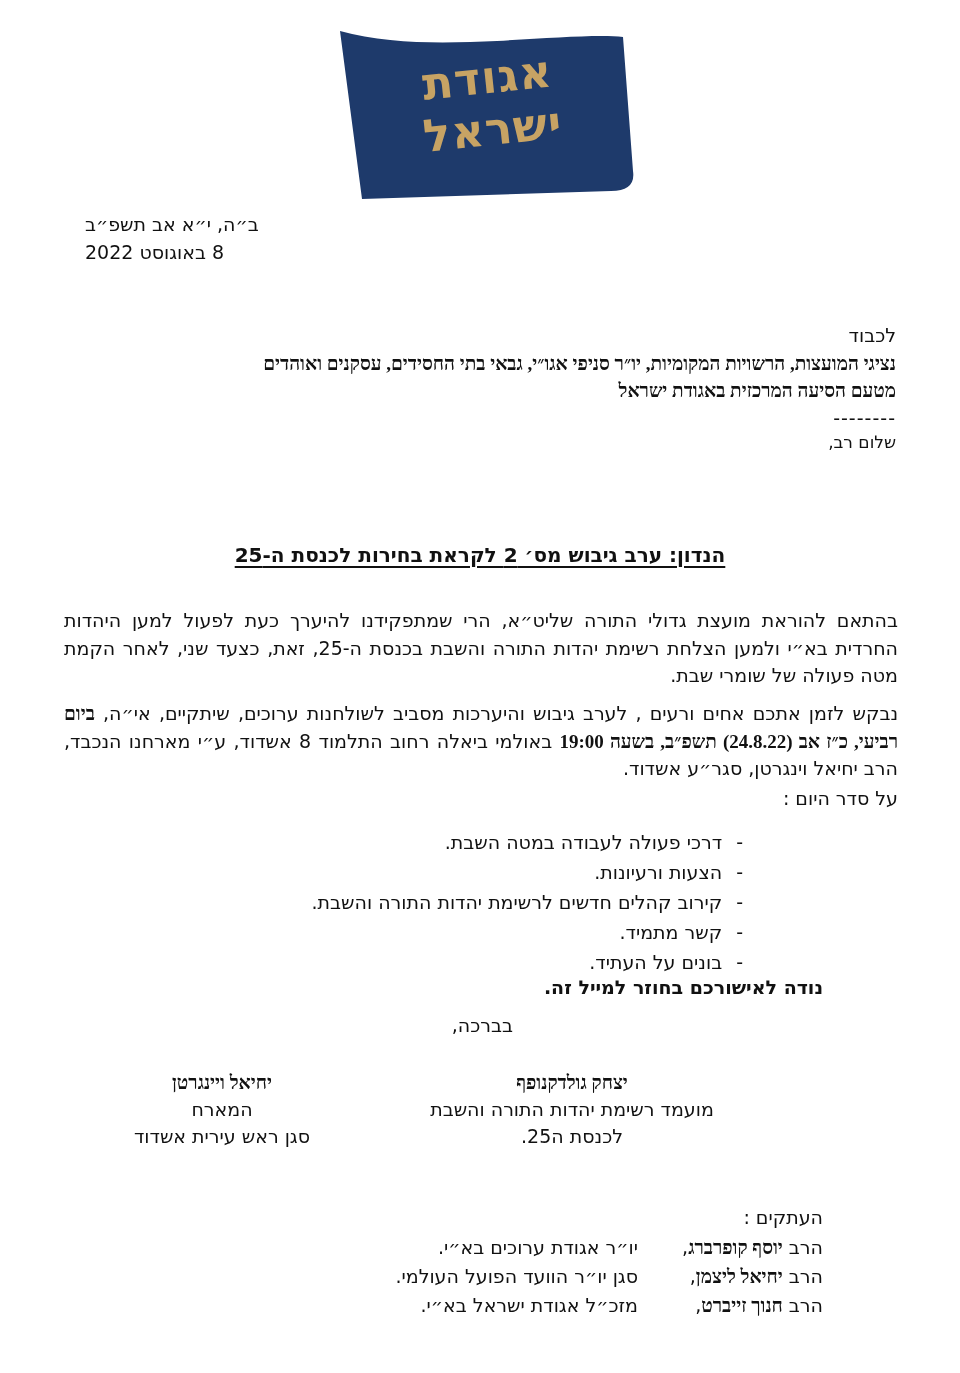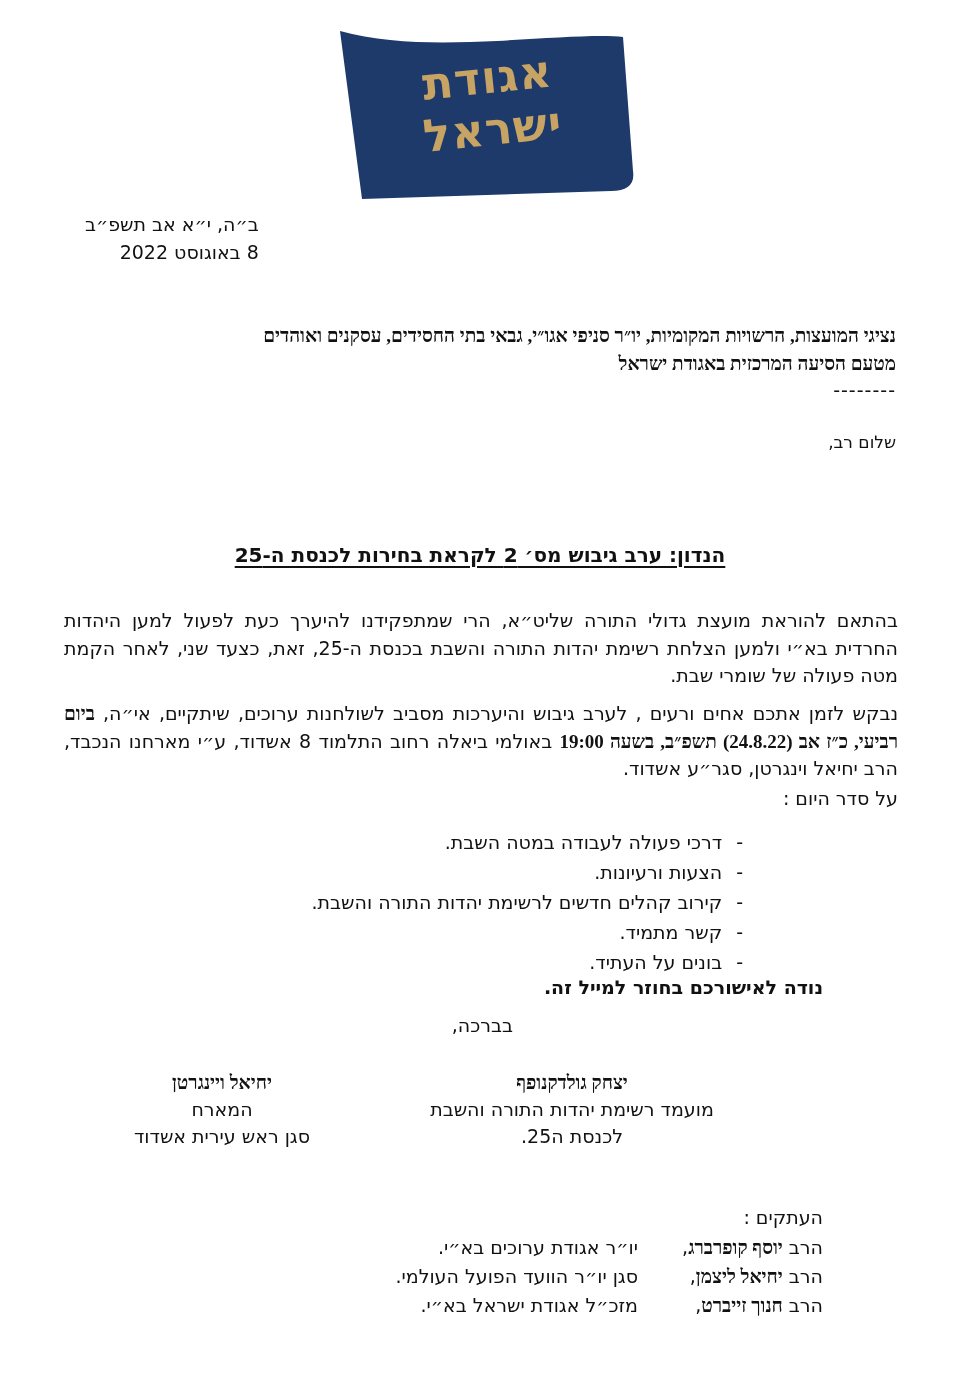--- a/index.html
+++ b/index.html
@@ -16,21 +16,21 @@
   .logo-text {
     position:absolute; left:0; top:28px; width:100%;
     text-align:center; transform:rotate(-6deg);
     color:#c7a364; font-weight:bold; font-size:45px; line-height:52px;
     letter-spacing:1px; font-family:"DejaVu Sans", sans-serif;
   }
   .bold { font-weight:bold;font-family:Liberation Serif, serif; }
 
   .date-block {
     position:absolute; left:85px; top:210px;
-    direction:rtl; text-align:right; font-size:19px; line-height:28px;
+    direction:rtl; text-align:left; font-size:19px; line-height:28px;
   }
 
   .addressee {
     position:absolute; right:64px; left:64px; top:322px;
     text-align:right; font-size:19px; line-height:27.5px;
   }
   .addressee .dashes { letter-spacing:1px; }
 
   .greeting { position:absolute; right:64px; top:432px; font-size:17px; }
 
@@ -86,20 +86,21 @@
       <div>ישראל</div>
     </div>
   </div>
 
   <div class="date-block">
     <div>ב״ה, י״א אב תשפ״ב</div>
     <div>8 באוגוסט 2022</div>
   </div>
 
   <div class="addressee">
+    <div>לכבוד</div>
     <div class="bold">נציגי המועצות, הרשויות המקומיות, יו״ר סניפי אגו״י, גבאי בתי החסידים, עסקנים ואוהדים</div>
     <div class="bold">מטעם הסיעה המרכזית באגודת ישראל</div>
     <div class="dashes">--------</div>
   </div>
 
   <div class="greeting">שלום רב,</div>
 
   <div class="subject">
     <span>הנדון: ערב גיבוש מס׳ 2 לקראת בחירות לכנסת ה-25</span>
   </div>

